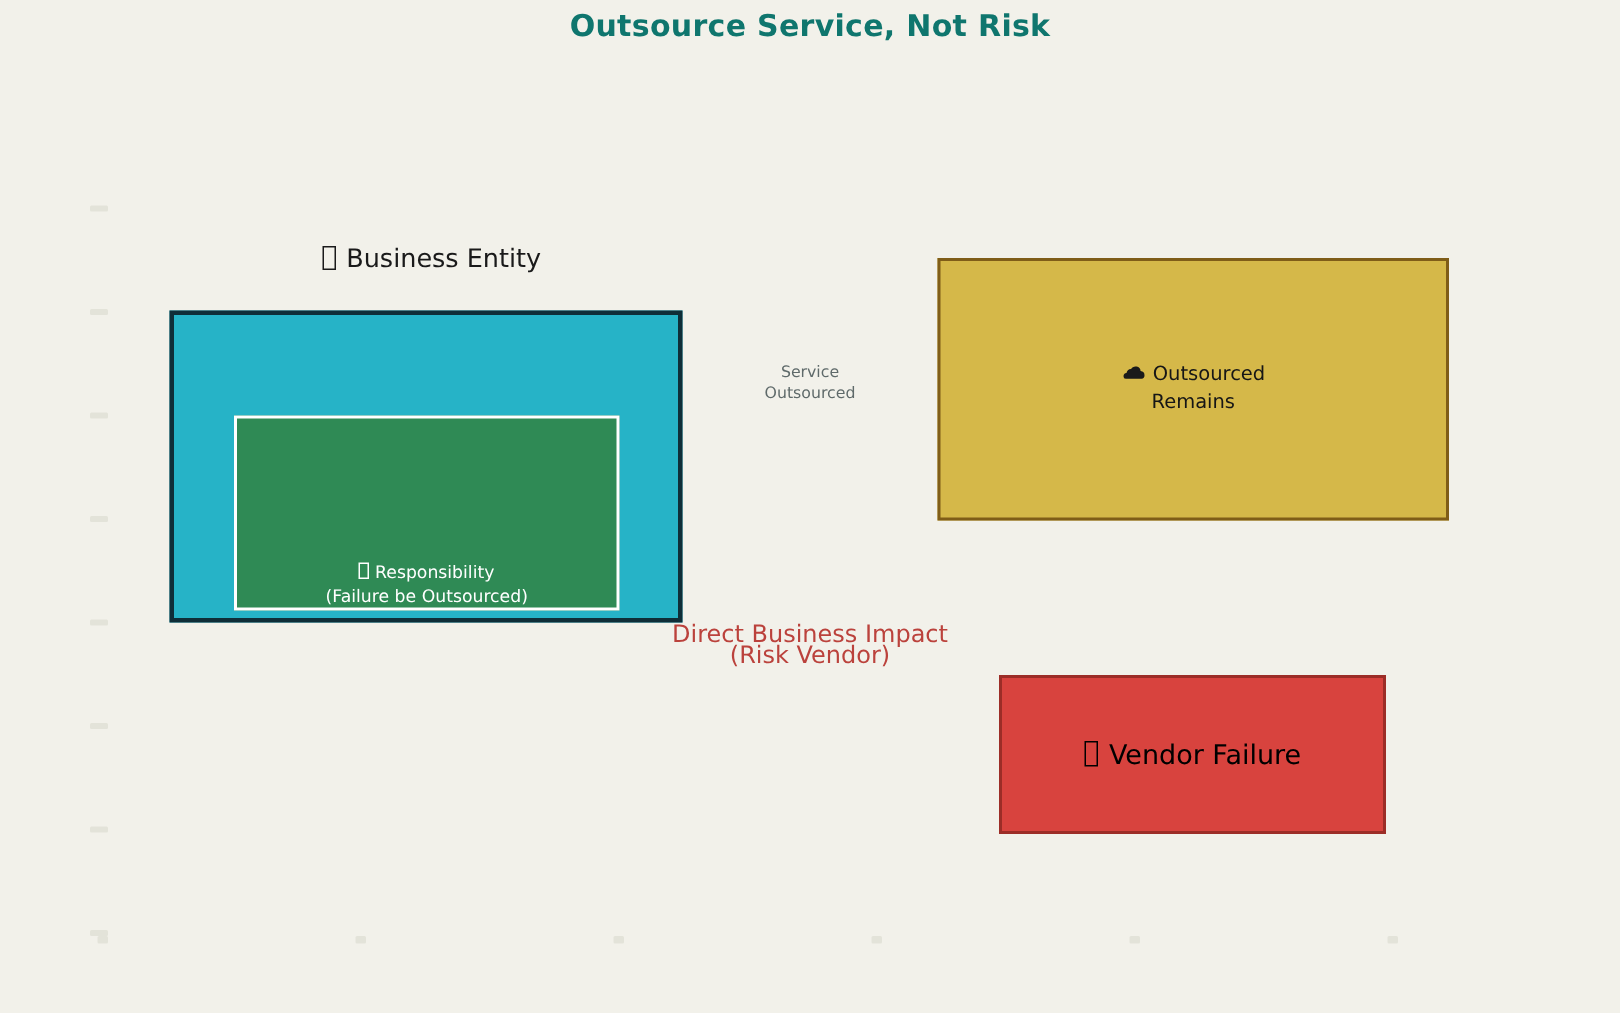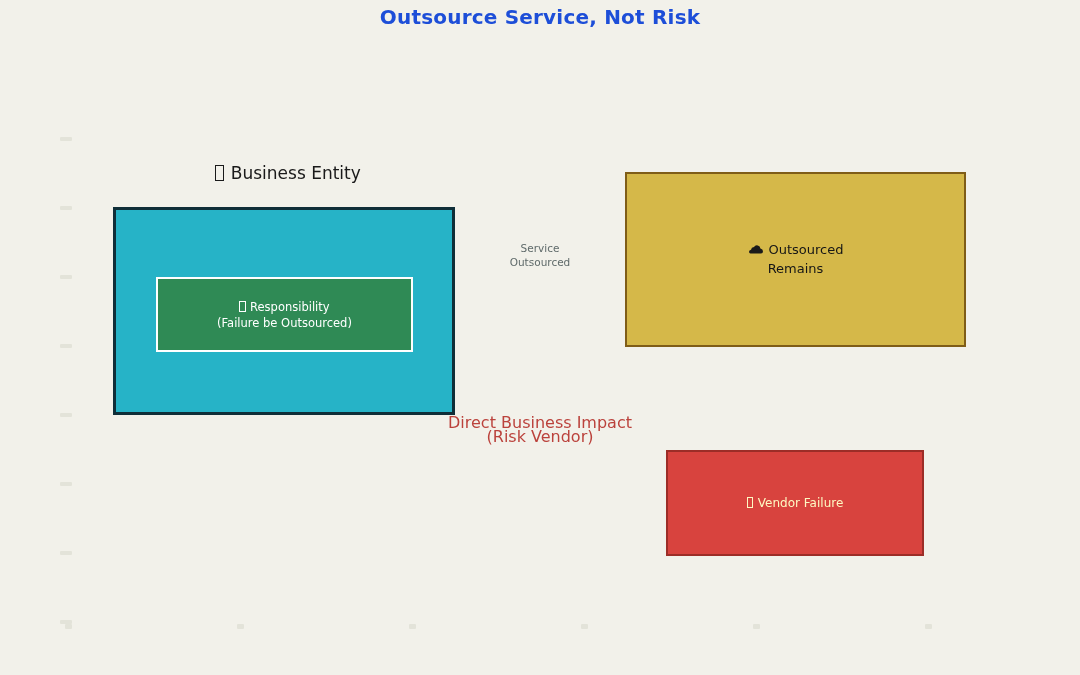--- a/index.html
+++ b/index.html
@@ -16,21 +16,21 @@
     width: 1080px; height: 675px;
     background: #f2f1ea;
   }
   .title {
     position: absolute;
     left: 0; top: 5px;
     width: 1080px;
     text-align: center;
     font-size: 20px;
     font-weight: 700;
-    color: #1d4ed8;
+    color: #0f766e;
     letter-spacing: 0.2px;
   }
   .be-label {
     position: absolute;
     left: 215px; top: 163px;
     font-size: 17px;
     color: #1a1a1a;
     white-space: nowrap;
   }
   .tofu {
@@ -43,25 +43,25 @@
   }
   .box { position: absolute; }
   .box-cyan {
     left: 113px; top: 207px;
     width: 342px; height: 208px;
     background: #26b3c7;
     border: 3px solid #0f2e38;
   }
   .box-green {
     left: 156px; top: 277px;
-    width: 257px; height: 75px;
+    width: 257px; height: 130px;
     background: #2f8a55;
     border: 2px solid #ffffff;
     display: flex;
-    align-items: center;
+    align-items: flex-end;
     justify-content: center;
   }
   .box-yellow {
     left: 625px; top: 172px;
     width: 341px; height: 175px;
     background: #d5b849;
     border: 2px solid #7f5d18;
     display: flex;
     align-items: center;
     justify-content: center;
@@ -83,22 +83,22 @@
     color: #ffffff;
     font-size: 11.5px;
     line-height: 16px;
   }
   .box-yellow .box-text {
     color: #161616;
     font-size: 13px;
     line-height: 18.5px;
   }
   .box-red .box-text {
-    color: #fef9c3;
-    font-size: 12px;
+    color: #000000;
+    font-size: 18px;
   }
   .line { display: block; }
   .float-label {
     position: absolute;
     text-align: center;
     white-space: nowrap;
   }
   .service-label {
     left: 470px; top: 241px;
     width: 140px;

